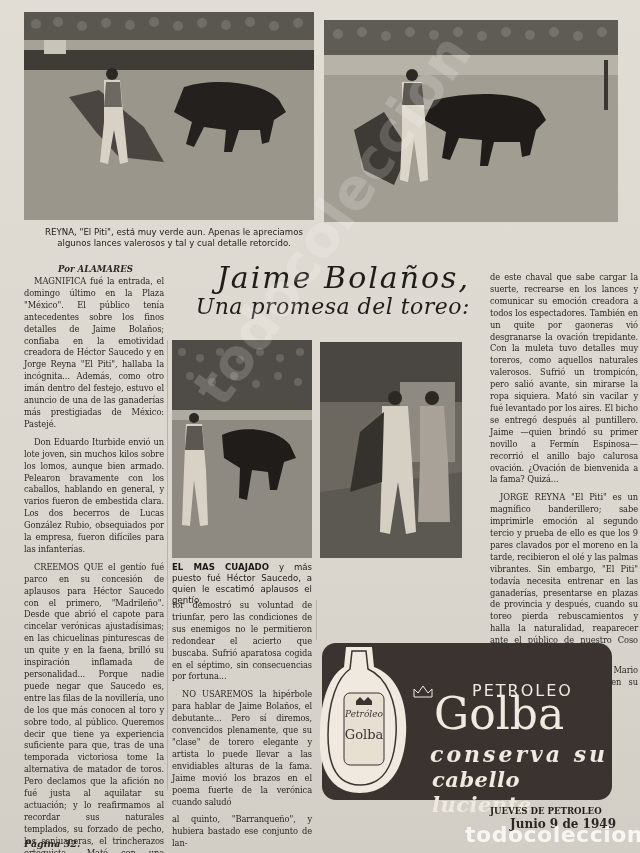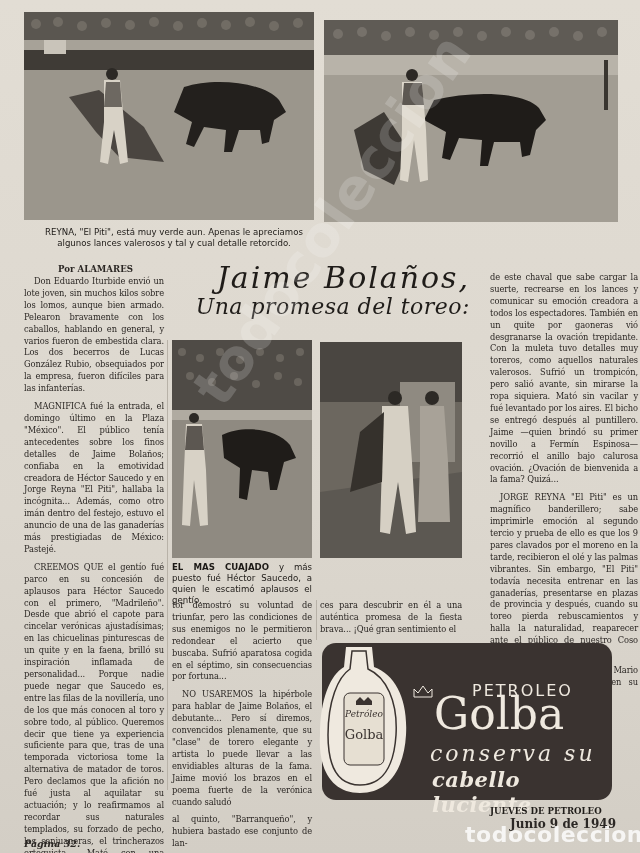--- a/index.html
+++ b/index.html
@@ -6,30 +6,30 @@
   body{width:640px;height:853px;background:#d9d4cb;position:relative;overflow:hidden;font-family:"DejaVu Serif",serif;color:#2a2622;}
   .page{position:absolute;left:0;top:0;width:640px;height:853px;background:linear-gradient(180deg,#e2ddd4 0%,#dcd7ce 60%,#d3cec5 100%);}
   .photo{position:absolute;overflow:hidden;background:#7d776d;}
   .photo svg{display:block;width:100%;height:100%;}
   .cap{position:absolute;font-family:"DejaVu Sans",sans-serif;font-size:8.6px;line-height:11px;color:#1d1a17;text-align:center;}
   .cap.l{text-align:justify;}
   .cap b{font-weight:bold;}
   .col{position:absolute;font-family:"DejaVu Serif",serif;font-size:8.3px;line-height:11.9px;color:#2b2724;text-align:justify;letter-spacing:-0.1px;}
   .col p{margin:0 0 6px 0;text-indent:10px;}
   .col p.noindent{text-indent:0;}
-  .byline{position:absolute;left:58px;top:264px;font-family:"DejaVu Serif",serif;font-weight:bold;font-size:8.6px;color:#2b2724;}
+  .byline{position:absolute;left:58px;top:264px;font-family:"DejaVu Serif",serif;font-weight:bold;font-size:8.6px;color:#2b2724;font-style:italic;}
   .title{position:absolute;left:180px;top:262px;width:290px;font-family:"DejaVu Serif",serif;font-style:italic;color:#1f1c19;text-align:right;}
   .title .t1{font-size:30px;line-height:32px;letter-spacing:2px;}
   .title .t2{font-size:22px;line-height:26px;padding-left:6px;letter-spacing:0.5px;font-style:italic;}
   .pageno{position:absolute;left:24px;top:802px;font-family:"DejaVu Serif",serif;font-style:italic;font-weight:bold;font-size:9.5px;color:#2b2724;margin-top:36px;}
   .ad{position:absolute;left:322px;top:643px;width:290px;height:157px;background:#3a3330;border-radius:14px;color:#efe9df;}
   .ad .use{position:absolute;left:90px;top:4px;font-family:"DejaVu Serif",serif;font-style:italic;font-weight:bold;font-size:24px;letter-spacing:0.5px;}
   .ad .petro{position:absolute;left:130px;top:36px;font-family:"DejaVu Sans",sans-serif;font-size:16px;letter-spacing:2px;}
   .ad .golba{position:absolute;left:102px;top:40px;font-family:"DejaVu Serif",serif;font-size:44px;line-height:50px;}
-  .ad .cons{position:absolute;left:108px;top:98px;font-family:"DejaVu Serif",serif;font-style:italic;font-weight:normal;font-size:22px;letter-spacing:3px;}
+  .ad .cons{position:absolute;left:108px;top:98px;font-family:"DejaVu Serif",serif;font-style:italic;font-weight:bold;font-size:22px;letter-spacing:3px;}
   .ad .cab{position:absolute;left:110px;top:124px;font-family:"DejaVu Serif",serif;font-style:italic;font-weight:bold;font-size:21px;letter-spacing:0.5px;}
   .ad .crown{position:absolute;left:90px;top:40px;width:22px;height:16px;}
   .bottle{position:absolute;left:-6px;top:2px;width:100px;height:150px;}
   .footer1{position:absolute;left:490px;top:806px;font-family:"DejaVu Serif",serif;font-weight:bold;font-size:8.6px;color:#1f1c19;}
   .footer2{position:absolute;left:510px;top:817px;font-family:"DejaVu Serif",serif;font-weight:bold;font-size:12px;color:#2b2724;}
   .watermark{position:absolute;left:465px;top:822px;font-family:"DejaVu Sans",sans-serif;font-weight:bold;font-size:22px;color:rgba(255,255,255,0.8);letter-spacing:0.5px;}
   .wm-diag{position:absolute;left:180px;top:380px;font-family:"DejaVu Sans",sans-serif;font-weight:bold;font-size:56px;color:rgba(255,255,255,0.18);transform:rotate(-55deg);transform-origin:left top;white-space:nowrap;pointer-events:none;}
   .divider{position:absolute;width:1px;background:#b8b2a8;}
 </style>
 </head>
@@ -96,22 +96,22 @@
     </svg>
   </div>
 
   <div class="byline">Por ALAMARES</div>
   <div class="title">
     <div class="t1">Jaime Bolaños,</div>
     <div class="t2">Una promesa del toreo:</div>
   </div>
 
   <div class="col" style="left:24px;top:276px;width:140px;">
+    <p>MAGNIFICA fué la entrada, el domingo último en la Plaza "México". El público tenía antecedentes sobre los finos detalles de Jaime Bolaños; confiaba en la emotividad creadora de Héctor Saucedo y en Jorge Reyna "El Piti", hallaba la incógnita... Además, como otro imán dentro del festejo, estuvo el anuncio de una de las ganaderías más prestigiadas de México: Pastejé.</p>
     <p>Don Eduardo Iturbide envió un lote joven, sin muchos kilos sobre los lomos, aunque bien armado. Pelearon bravamente con los caballos, hablando en general, y varios fueron de embestida clara. Los dos becerros de Lucas González Rubio, obsequiados por la empresa, fueron difíciles para las infanterías.</p>
-    <p>MAGNIFICA fué la entrada, el domingo último en la Plaza "México". El público tenía antecedentes sobre los finos detalles de Jaime Bolaños; confiaba en la emotividad creadora de Héctor Saucedo y en Jorge Reyna "El Piti", hallaba la incógnita... Además, como otro imán dentro del festejo, estuvo el anuncio de una de las ganaderías más prestigiadas de México: Pastejé.</p>
     <p>CREEMOS QUE el gentío fué parco en su concesión de aplausos para Héctor Saucedo con el primero, "Madrileño". Desde que abrió el capote para cincelar verónicas ajustadísimas; en las chicuelinas pinturescas de un quite y en la faena, brilló su inspiración inflamada de personalidad... Porque nadie puede negar que Saucedo es, entre las filas de la novillería, uno de los que más conocen al toro y sobre todo, al público. Queremos decir que tiene ya experiencia suficiente para que, tras de una temporada victoriosa tome la alternativa de matador de toros. Pero declamos que la afición no fué justa al aquilatar su actuación; y lo reafirmamos al recordar sus naturales templados, su forzado de pecho, las sanjuaneras, el trincherazos orteguista... Mató con una estocada desprendida. Esperábamos la vuelta al ruedo, pero el homenaje se quedó en salida al tercio. Tanto en el cuarto como en el séptimo, Héc-</p>
   </div>
   <div class="pageno">Página 32.</div>
 
   <div class="divider" style="left:167px;top:340px;height:450px;"></div>
 
   <div class="photo" style="left:172px;top:340px;width:140px;height:218px;">
     <svg viewBox="0 0 140 218" preserveAspectRatio="none">
       <rect width="140" height="218" fill="#8f8a81"></rect>
       <rect width="140" height="70" fill="#4f4b46"></rect>
@@ -154,23 +154,20 @@
   </div>
 
   <div class="col" style="left:172px;top:600px;width:140px;">
     <p class="noindent">tor demostró su voluntad de triunfar, pero las condiciones de sus enemigos no le permitieron redondear el acierto que buscaba. Sufrió aparatosa cogida en el séptimo, sin consecuencias por fortuna...</p>
     <p>NO USAREMOS la hipérbole para hablar de Jaime Bolaños, el debutante... Pero sí diremos, convencidos plenamente, que su "clase" de torero elegante y artista lo puede llevar a las envidiables alturas de la fama. Jaime movió los brazos en el poema fuerte de la verónica cuando saludó</p>
     <p class="noindent">al quinto, "Barranqueño", y hubiera bastado ese conjunto de lan-</p>
   </div>
 
   <div class="divider" style="left:316px;top:600px;height:40px;"></div>
 
-  <div class="col" style="left:320px;top:600px;width:142px;">
-    <p class="noindent">ces para descubrir en él a una auténtica promesa de la fiesta brava... ¡Qué gran sentimiento el</p>
-  </div>
 
   <div class="col" style="left:490px;top:272px;width:148px;">
     <p class="noindent">de este chaval que sabe cargar la suerte, recrearse en los lances y comunicar su emoción creadora a todos los espectadores. También en un quite por gaoneras vió desgranarse la ovación trepidante. Con la muleta tuvo detalles muy toreros, como aquellos naturales valerosos. Sufrió un trompicón, pero salió avante, sin mirarse la ropa siquiera. Mató sin vacilar y fué levantado por los aires. El bicho se entregó después al puntillero. Jaime —quien brindó su primer novillo a Fermín Espinosa— recorrió el anillo bajo calurosa ovación. ¿Ovación de bienvenida a la fama? Quizá...</p>
     <p>JORGE REYNA "El Piti" es un magnífico banderillero; sabe imprimirle emoción al segundo tercio y prueba de ello es que los 9 pares clavados por el moreno en la tarde, recibieron el olé y las palmas vibrantes. Sin embargo, "El Piti" todavía necesita entrenar en las ganaderías, presentarse en plazas de provincia y después, cuando su toreo pierda rebuscamientos y halla la naturalidad, reaparecer ante el público de nuestro Coso Máximo.</p>
     <p>EL DOMINGO próximo, Mario Castellanos... Tenemos fé en su triunfo...</p>
   </div>
 
   <div class="ad">
     <svg class="bottle" viewBox="0 0 100 150">
       <path d="M30 2 L56 2 L58 22 C80 30,92 55,90 90 C88 125,72 148,44 148 C16 148,2 125,4 90 C4 55,14 30,28 22 Z" fill="#efe9df"></path>

